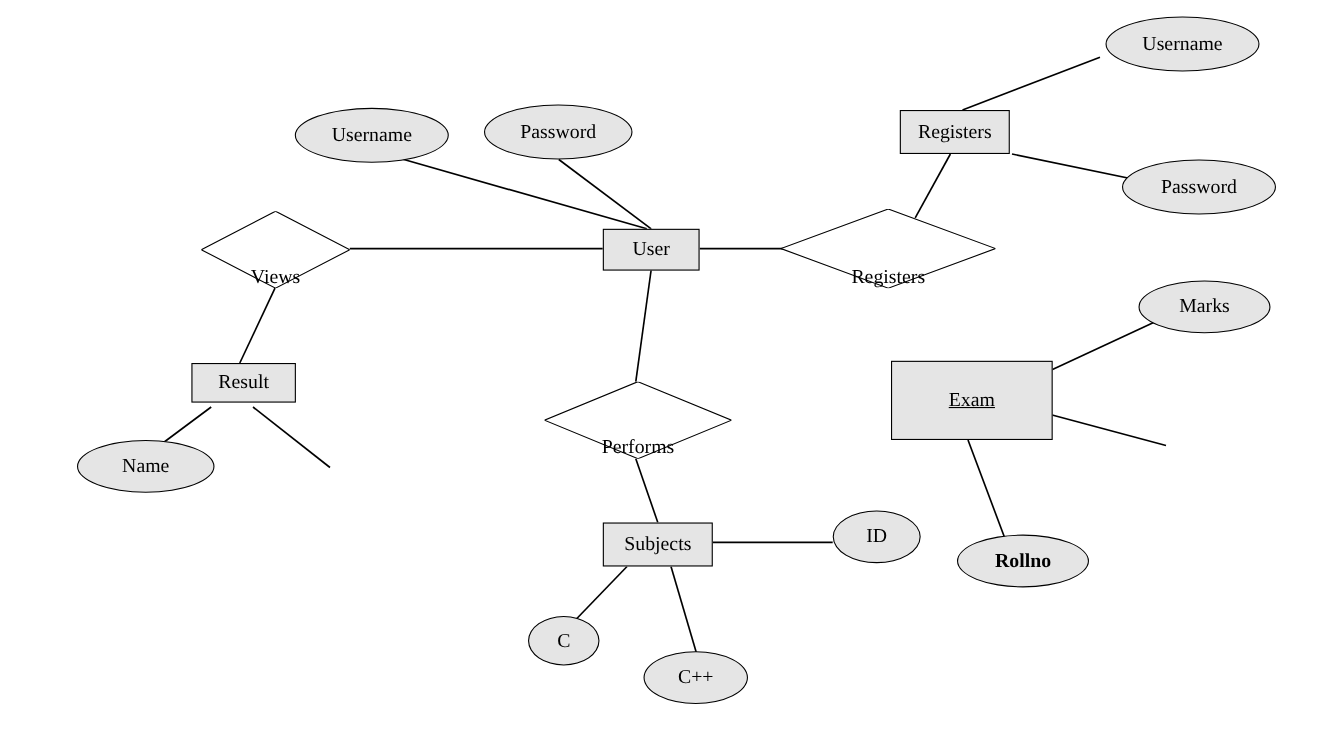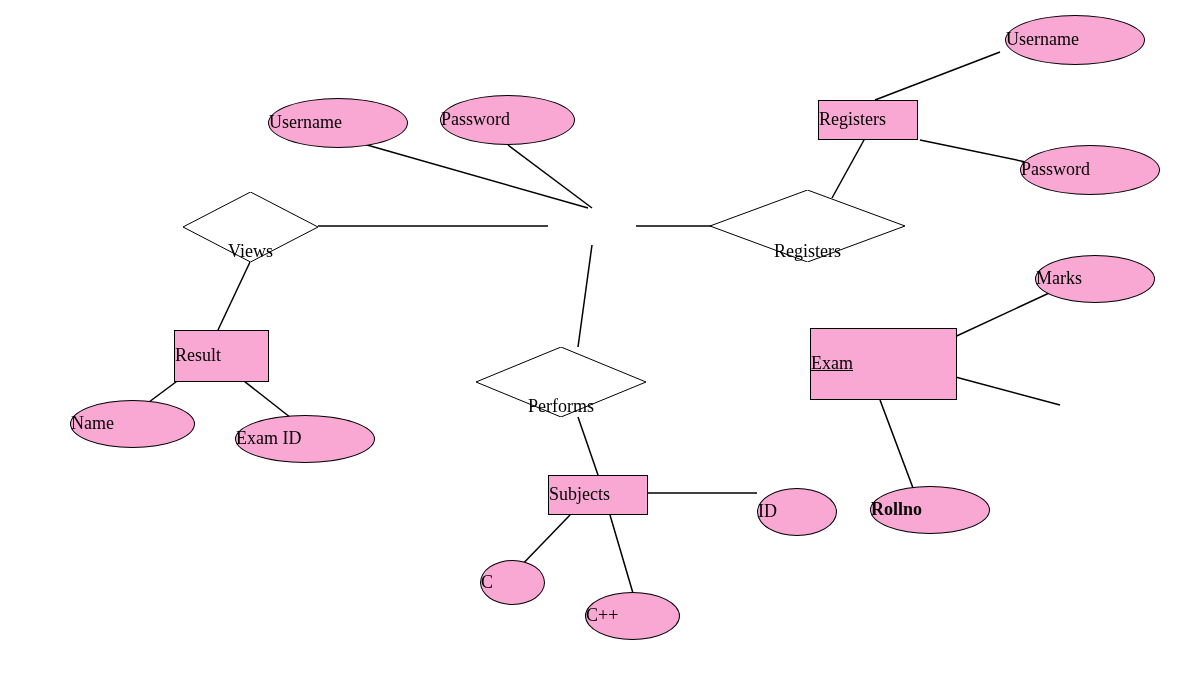--- a/index.html
+++ b/index.html
@@ -19,23 +19,24 @@
   }
   svg.wires {
     position: absolute;
     left: 0; top: 0;
     width: 1200px;
     height: 674px;
     pointer-events: none;
   }
   .node {
     position: absolute;
-    background: #f9a8d4;
+    background: #e5e5e5;
     display: flex;
     align-items: center;
+    justify-content: center;
     box-sizing: border-box;
     text-align: center;
     line-height: 1.1;
   }
   .entity {
     border: 1px solid #000;
   }
   .ellipse {
     border: 1px solid #000;
     border-radius: 50%;
@@ -96,22 +97,25 @@
       <line x1="920" y1="140" x2="1055" y2="168"></line>
 
       <line x1="948" y1="340" x2="1060" y2="288"></line>
 
       <line x1="948" y1="375" x2="1060" y2="405"></line>
 
       <line x1="880" y1="400" x2="925" y2="520"></line>
     </g>
   </svg>
 
+  <div class="node entity" style="left:548px; top:208px; width:88px; height:38px;">
+    <span>User</span>
+  </div>
 
-  <div class="node entity" style="left:174px; top:330px; width:95px; height:52px;">
+  <div class="node entity" style="left:174px; top:330px; width:95px; height:36px;">
     <span>Result</span>
   </div>
 
   <div class="node entity" style="left:548px; top:475px; width:100px; height:40px;">
     <span>Subjects</span>
   </div>
 
   <div class="node entity" style="left:810px; top:328px; width:147px; height:72px;text-decoration:underline;">
     <span>Exam</span>
   </div>
@@ -122,21 +126,21 @@
 
   <div class="diamond-wrap" style="left:183px; top:192px; width:135px; height:70px;">
     <svg class="diamond-shape" viewBox="0 0 135 70" preserveAspectRatio="none">
       <polygon points="67.5,0 135,35 67.5,70 0,35" fill="#fff" stroke="#000" stroke-width="1"></polygon>
     </svg>
     <div class="diamond-label">
       <span>Views</span>
     </div>
   </div>
 
-  <div class="diamond-wrap" style="left:476px; top:347px; width:170px; height:70px;">
+  <div class="diamond-wrap" style="left:495px; top:347px; width:170px; height:70px;">
     <svg class="diamond-shape" viewBox="0 0 170 70" preserveAspectRatio="none">
       <polygon points="85,0 170,35 85,70 0,35" fill="#fff" stroke="#000" stroke-width="1"></polygon>
     </svg>
     <div class="diamond-label">
       <span>Performs</span>
     </div>
   </div>
 
   <div class="diamond-wrap" style="left:710px; top:190px; width:195px; height:72px;">
     <svg class="diamond-shape" viewBox="0 0 195 72" preserveAspectRatio="none">
@@ -160,25 +164,22 @@
   </div>
 
   <div class="node ellipse" style="left:1020px; top:145px; width:140px; height:50px;">
     <span>Password</span>
   </div>
 
   <div class="node ellipse" style="left:70px; top:400px; width:125px; height:48px;">
     <span>Name</span>
   </div>
 
-  <div class="node ellipse" style="left:235px; top:415px; width:140px; height:48px;">
-    <span>Exam ID</span>
-  </div>
 
-  <div class="node ellipse" style="left:757px; top:488px; width:80px; height:48px;">
+  <div class="node ellipse" style="left:757px; top:464px; width:80px; height:48px;">
     <span>ID</span>
   </div>
 
   <div class="node ellipse" style="left:480px; top:560px; width:65px; height:45px;">
     <span>C</span>
   </div>
 
   <div class="node ellipse" style="left:585px; top:592px; width:95px; height:48px;">
     <span>C++</span>
   </div>

